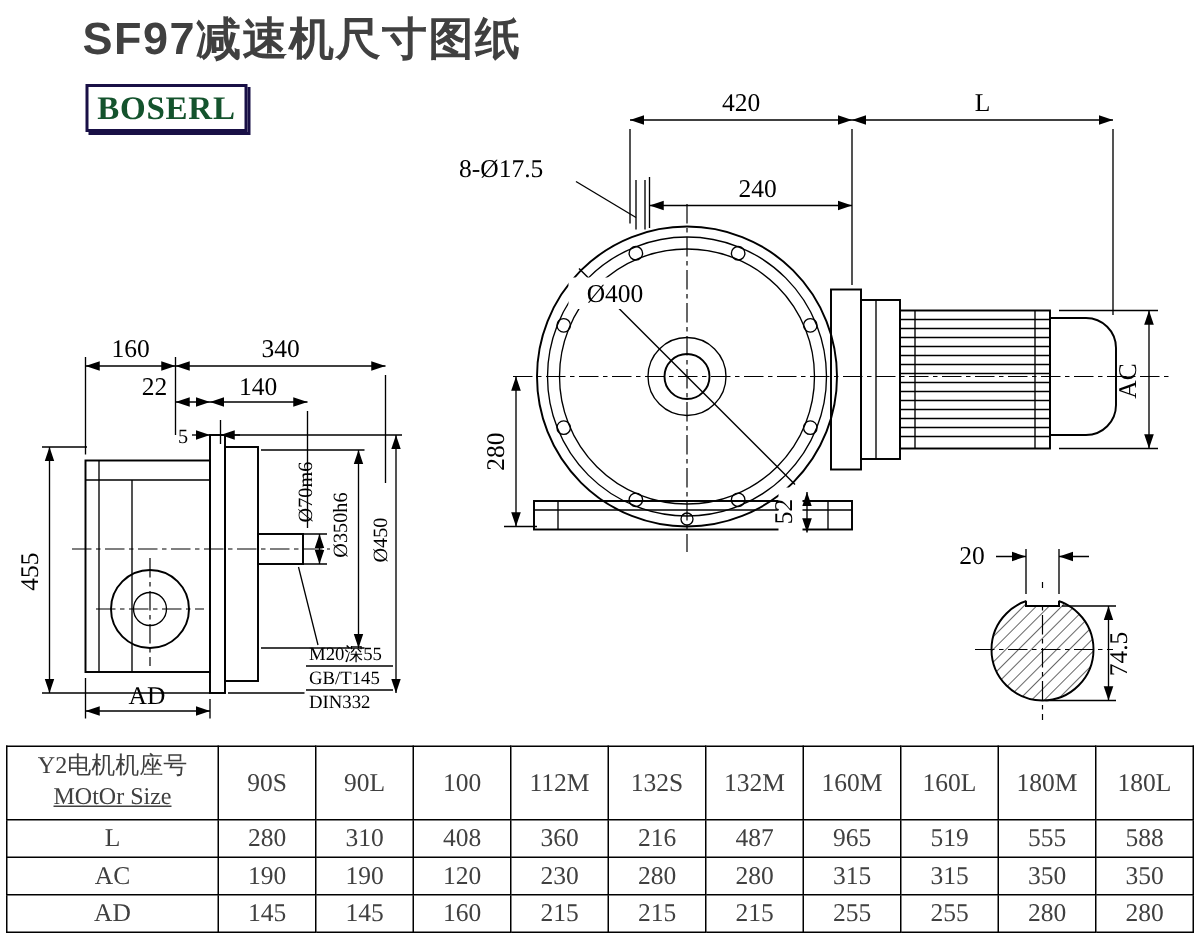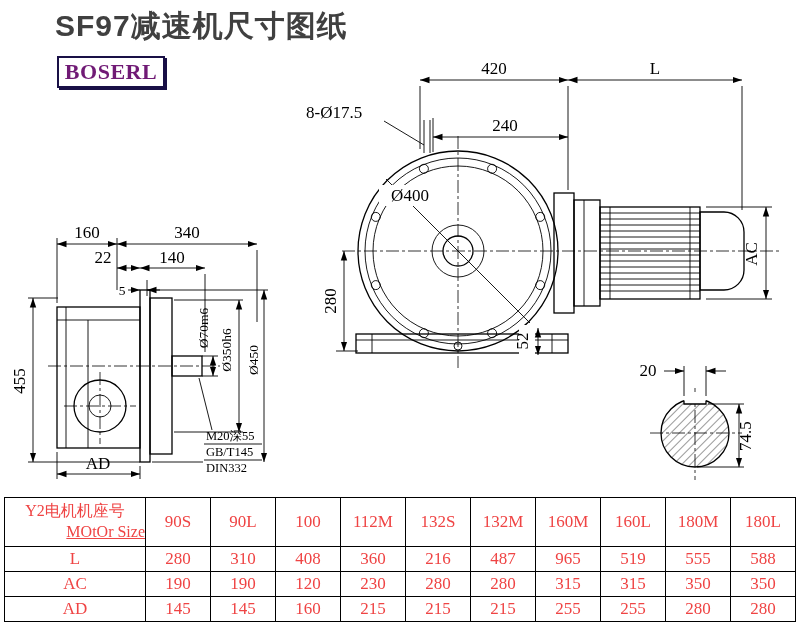--- a/index.html
+++ b/index.html
@@ -2,41 +2,41 @@
 <html><head>
 <meta charset="utf-8">
 <style>
   * { margin:0; padding:0; box-sizing:border-box; }
   html,body { width:800px; height:625px; }
   body { background:#fff; position:relative; font-family:"Liberation Sans", sans-serif; overflow:hidden; }
 
   .page-title { position:absolute; left:55px; top:6px; font-size:30px; font-weight:bold; color:#404040; letter-spacing:1px; white-space:nowrap; }
   .logo-badge { position:absolute; left:57px; top:56px; width:108px; height:32px;
     border:2px solid #191046; box-shadow:2px 2px 0 #191046; background:#fff;
-    color:#701a75; font-family:"Liberation Serif", serif; font-size:22px; font-weight:bold;
+    color:#14532d; font-family:"Liberation Serif", serif; font-size:22px; font-weight:bold;
     display:flex; align-items:center; justify-content:center; letter-spacing:0.5px; }
 
   svg.drawing { position:absolute; left:0; top:0; }
   .ln   { stroke:#000; stroke-width:1.3; fill:none; }
   .thin { stroke:#000; stroke-width:0.9; fill:none; }
   .cl   { stroke:#000; stroke-width:0.8; fill:none; stroke-dasharray:13 3 3 3; }
   .ext  { stroke:#000; stroke-width:0.9; fill:none; }
   .dim  { stroke:#000; stroke-width:0.9; fill:none; marker-start:url(#arr); marker-end:url(#arr); }
   .dimtxt    { font-family:"Liberation Serif", serif; font-size:17px; fill:#000; }
   .dimtxt-sm { font-family:"Liberation Serif", serif; font-size:13.5px; fill:#000; }
   .notetxt   { font-family:"Liberation Serif", serif; font-size:12.5px; fill:#000; }
 
   table.dim-table { position:absolute; left:4px; top:497px; width:792px;
     border-collapse:collapse; table-layout:fixed; font-family:"Liberation Serif", serif;
-    font-size:17px; color:#ef4444; text-align:center; background:#fff; }
+    font-size:17px; color:#404040; text-align:center; background:#fff; }
   .dim-table td { border:1.6px solid #000; padding:0; vertical-align:middle; }
   .dim-table tr.hdr { height:49px; }
   .dim-table tr.val { height:25px; }
   .dim-table .cn-label { font-size:16px; line-height:1.3; }
-  .dim-table .en-label { font-size:16px; line-height:1.3; text-decoration:underline;text-align:right; }
+  .dim-table .en-label { font-size:16px; line-height:1.3; text-decoration:underline; }
 </style>
 </head>
 <body>
 
 <div class="page-title">SF97减速机尺寸图纸</div>
 <div class="logo-badge">BOSERL</div>
 
 <svg class="drawing" width="800" height="497" viewBox="0 0 800 497">
   <defs>
     <marker id="arr" markerWidth="12" markerHeight="12" refX="9.5" refY="5" orient="auto-start-reverse" markerUnits="userSpaceOnUse">

